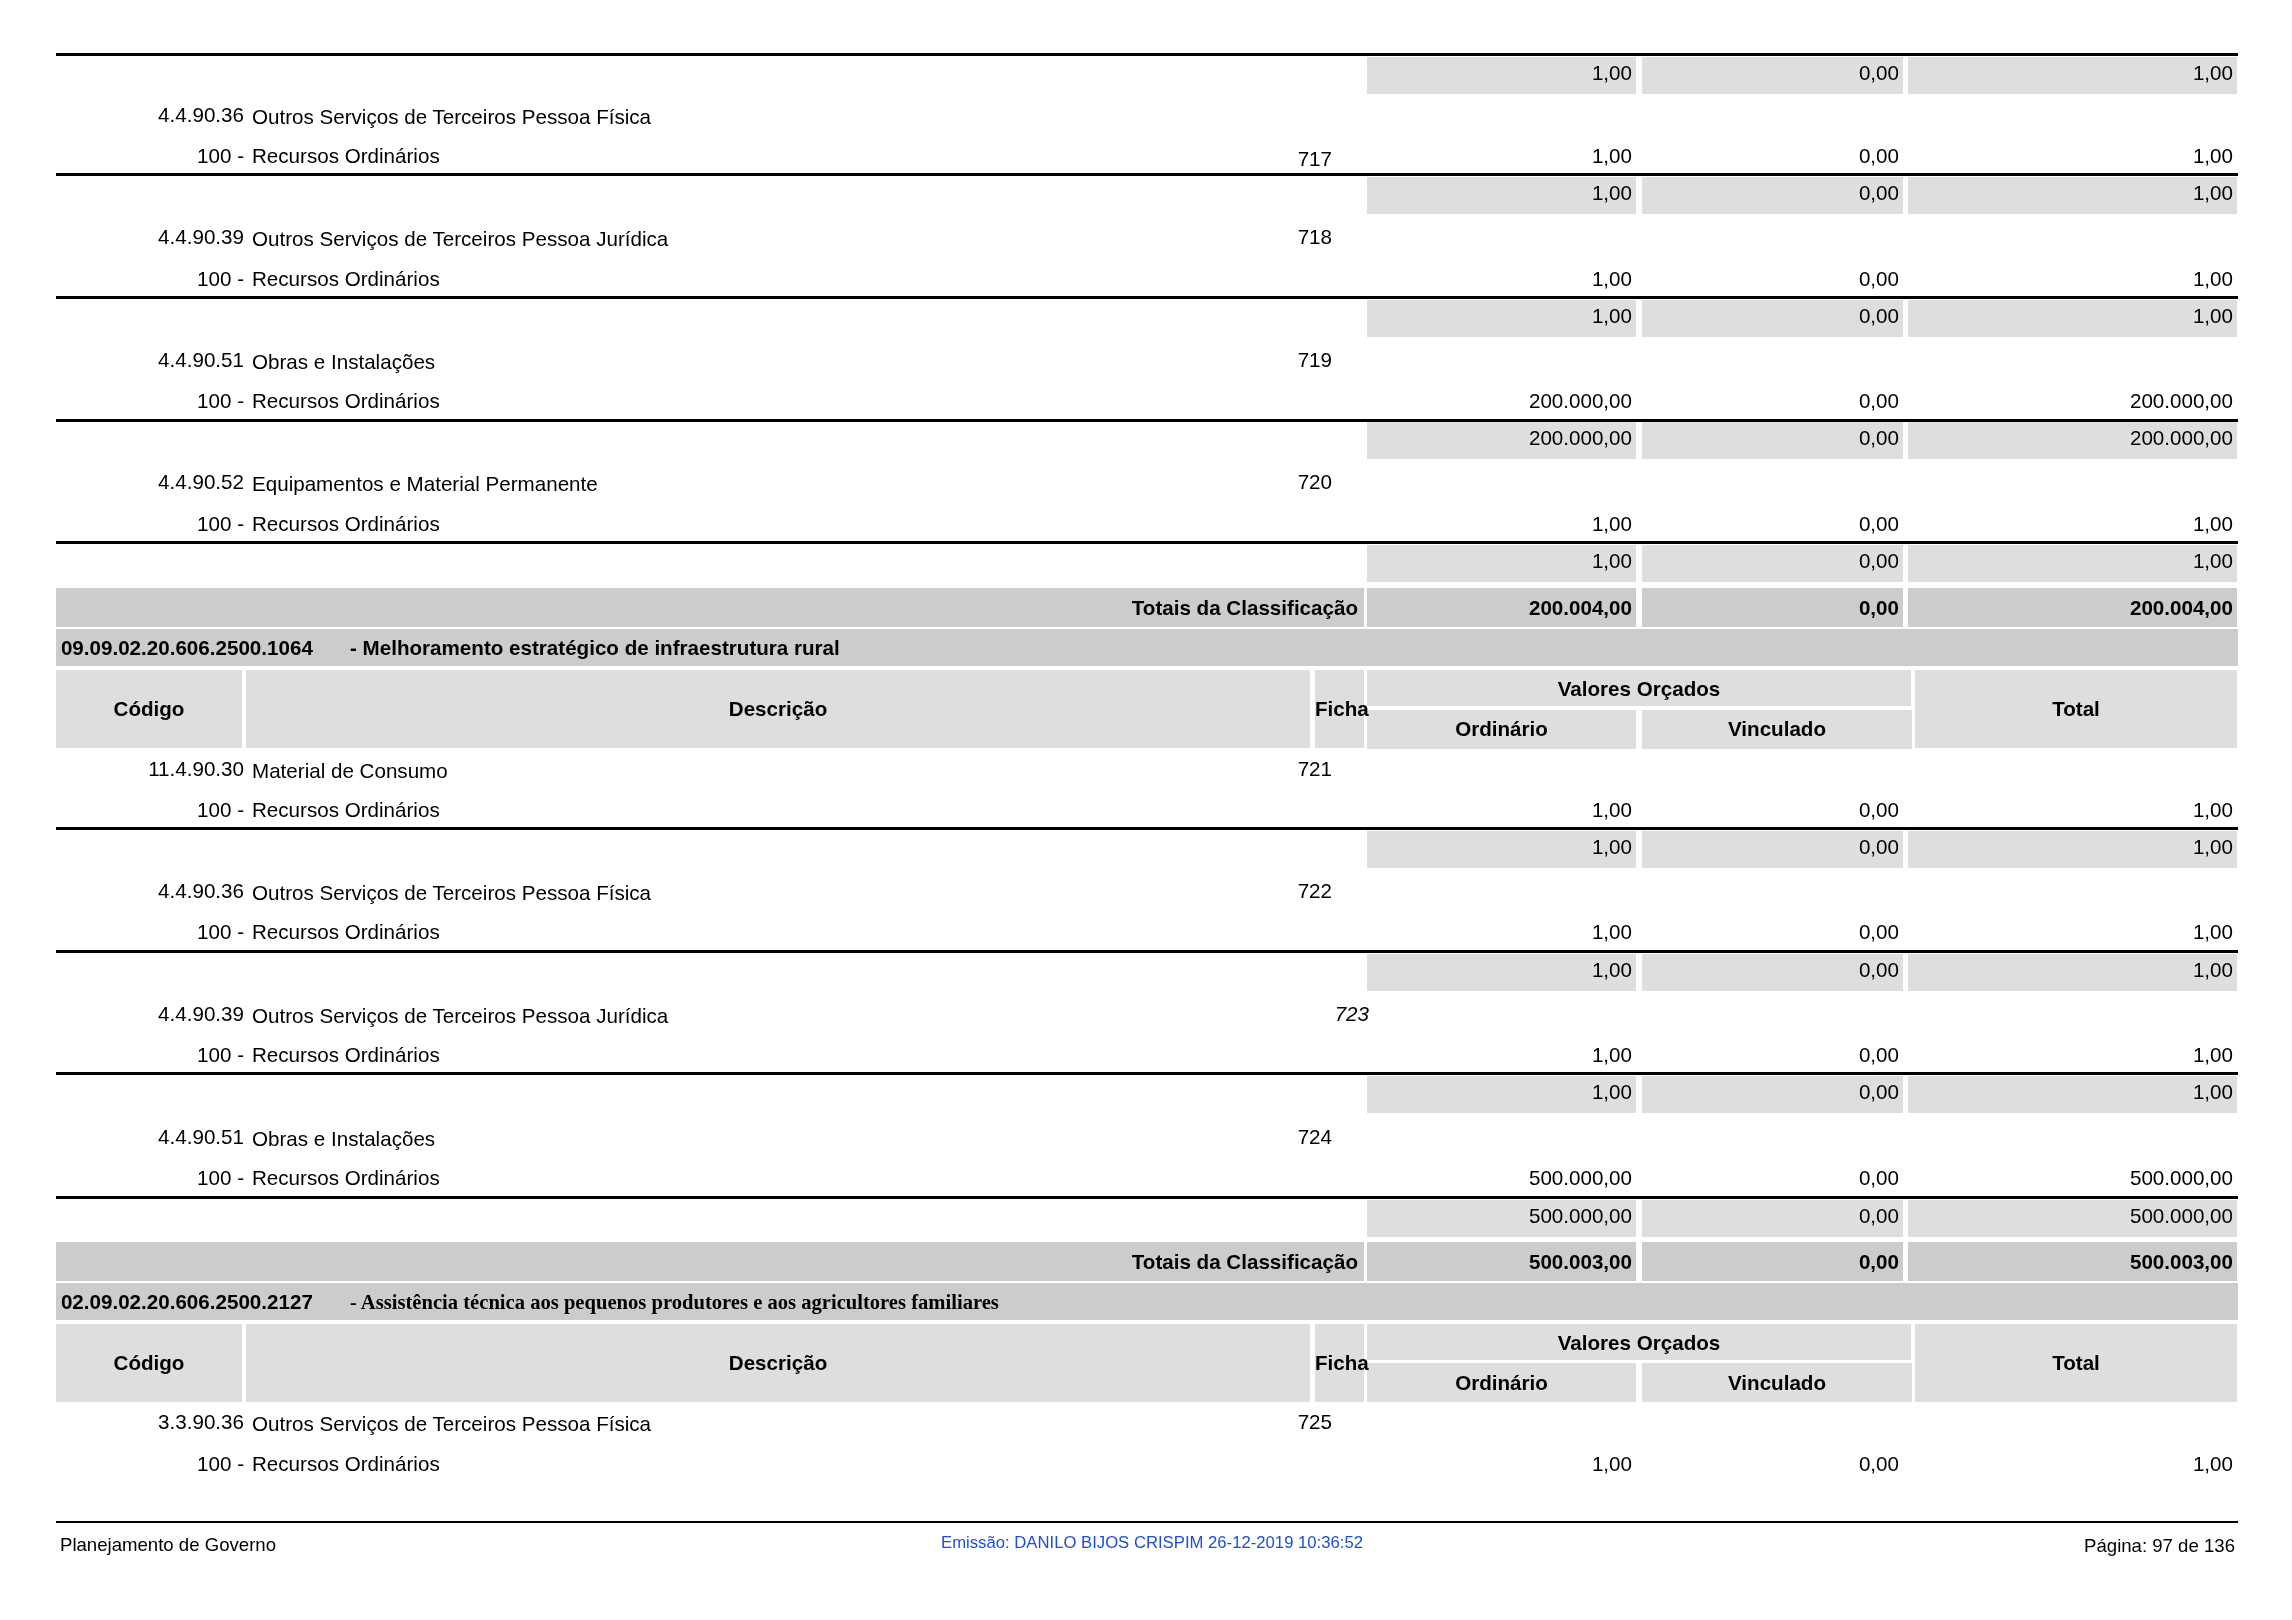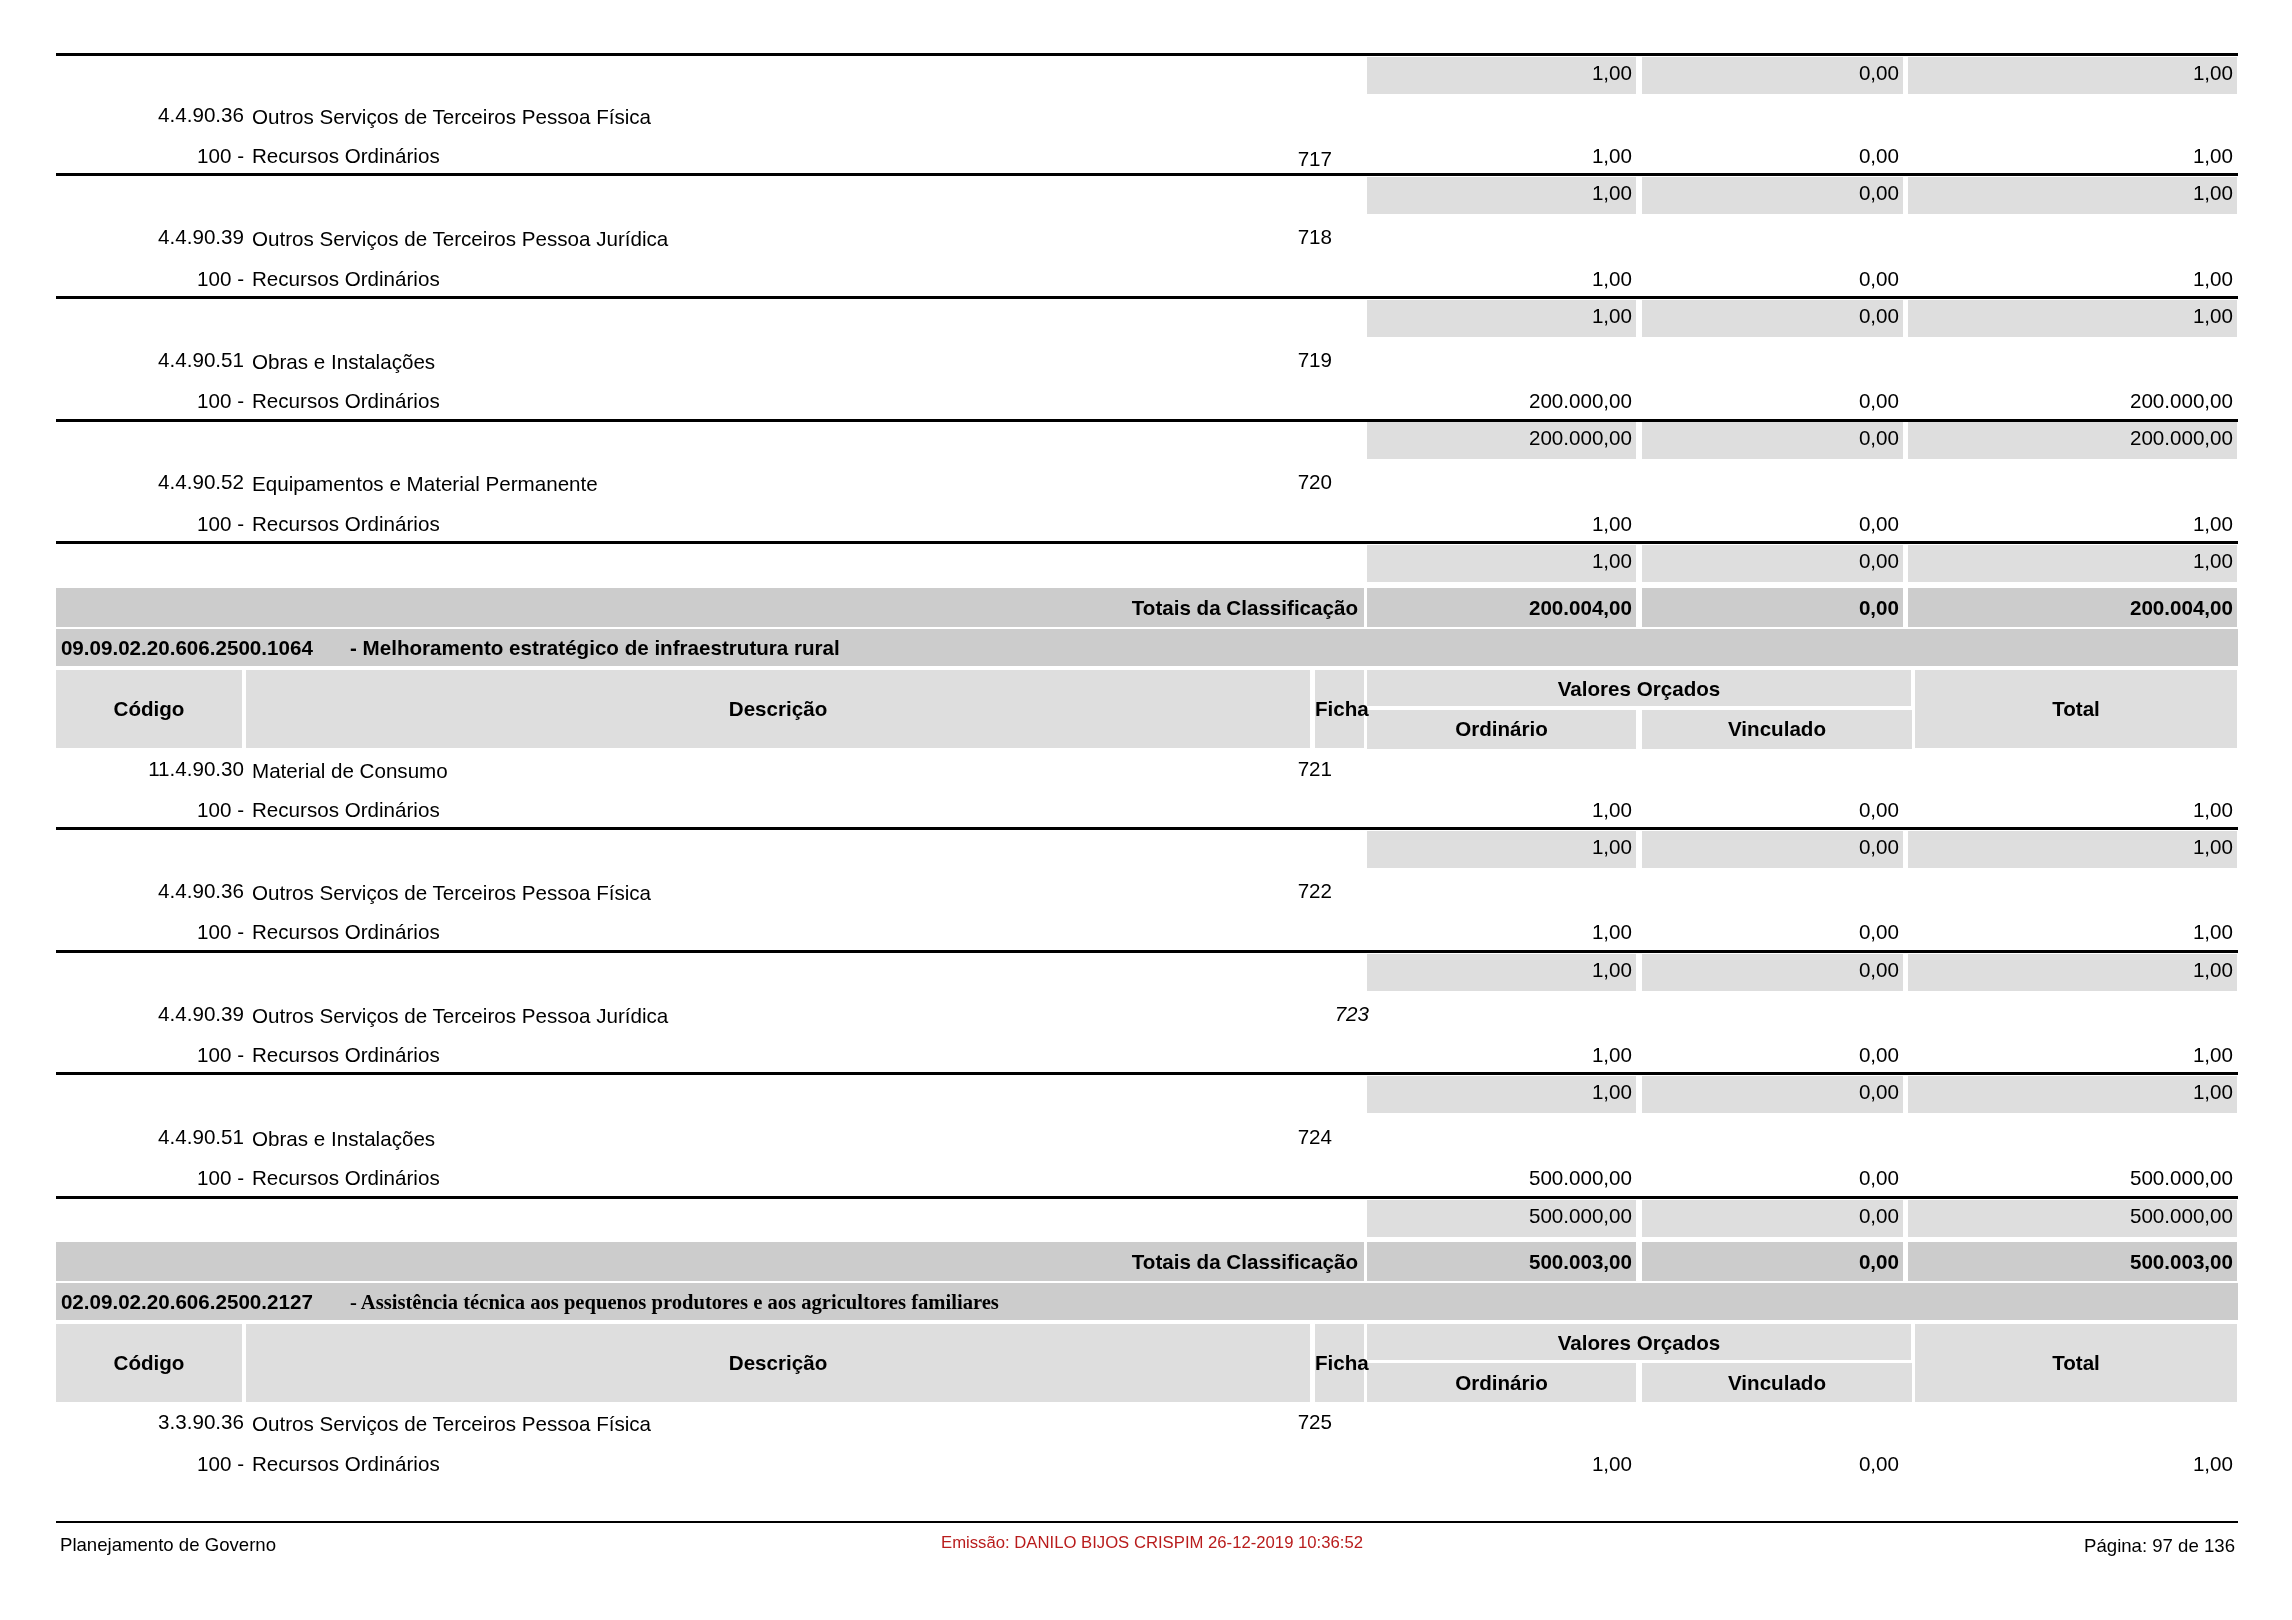--- a/index.html
+++ b/index.html
@@ -203,15 +203,15 @@
     <div class="abs txt" style="left:196px;top:1414px;">Outros Serviços de Terceiros  Pessoa Física</div>
     <div class="abs txt r" style="left:1080px;width:196px;top:1412px;">725</div>
     <div class="abs txt r" style="left:0;width:188px;top:1454px;">100 -</div>
     <div class="abs txt" style="left:196px;top:1454px;">Recursos Ordinários</div>
     <div class="abs txt r" style="left:1311px;width:265px;top:1454px;">1,00</div>
     <div class="abs txt r" style="left:1586px;width:257px;top:1454px;">0,00</div>
     <div class="abs txt r" style="left:1852px;width:325px;top:1454px;">1,00</div>
   </div>
 <div class="footer-rule"></div>
 <div class="abs txt" style="left:60px;top:1536px;font-size:18.6px;">Planejamento de Governo</div>
-<div class="abs txt" style="left:941px;top:1535px;font-size:16.7px;color:#b91c1c;">Emissão: DANILO BIJOS CRISPIM 26-12-2019 10:36:52</div>
+<div class="abs txt" style="left:941px;top:1535px;font-size:16.7px;color:#1d4ed8;">Emissão: DANILO BIJOS CRISPIM 26-12-2019 10:36:52</div>
 <div class="abs txt r" style="left:1862px;width:373px;top:1537px;font-size:18.6px;">Página: 97 de 136</div>
 
 
 </body></html>

